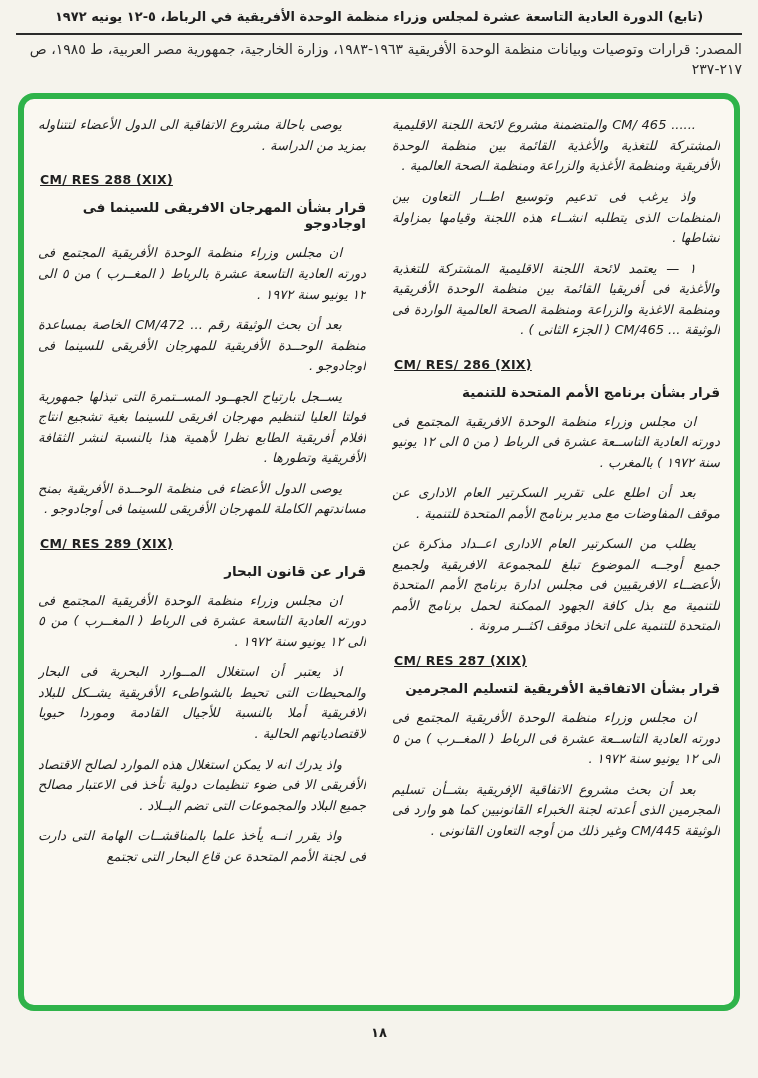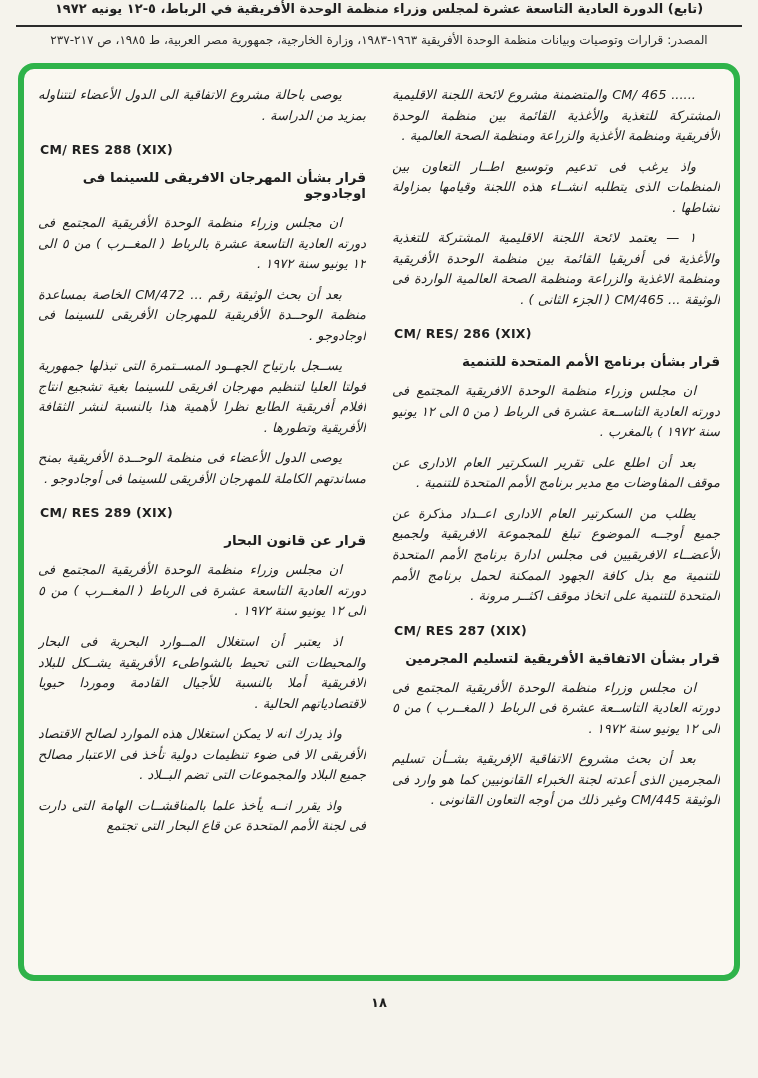--- a/index.html
+++ b/index.html
@@ -9,38 +9,38 @@
   body {
     width: 758px;
     height: 1078px;
     background: #f5f3ec;
     font-family: "DejaVu Sans", sans-serif;
     color: #1f1f1f;
     direction: rtl;
     overflow: hidden;
   }
   .header {
-    padding-top: 0;
+    padding-top: 8px;
     text-align: center;
   }
   .header-title {
     font-size: 13px;
     font-weight: bold;
     margin: 0 16px;
     line-height: 1.4;
   }
   .rule {
     border: 0;
     border-top: 2px solid #2b2b2b;
     margin: 7px 16px 5px 16px;
   }
   .header-source {
-    font-size: 12px;
+    font-size: 14px;
     margin: 0 16px;
-    text-align: center;
+    text-align: right;
     color: #2a2a2a;
     line-height: 1.4;
   }
   .frame {
     margin: 14px 18px 0 18px;
     height: 918px;
     border: 6px solid #2fb34a;
     border-radius: 16px;
     background: #faf8f1;
     padding: 16px 14px;
@@ -65,20 +65,21 @@
     text-indent: 24px;
     font-style: italic;
   }
   .blk-code {
     direction: ltr;
     text-align: left;
     font-weight: bold;
     font-size: 12.5px;
     letter-spacing: 0.3px;
     margin: 16px 2px 12px 2px;
+    text-decoration: underline;
   }
   .blk-h {
     text-align: right;
     font-weight: bold;
     font-size: 13.5px;
     margin: 2px 0 12px 0;
   }
   .page-number {
     text-align: center;
     font-size: 13px;

